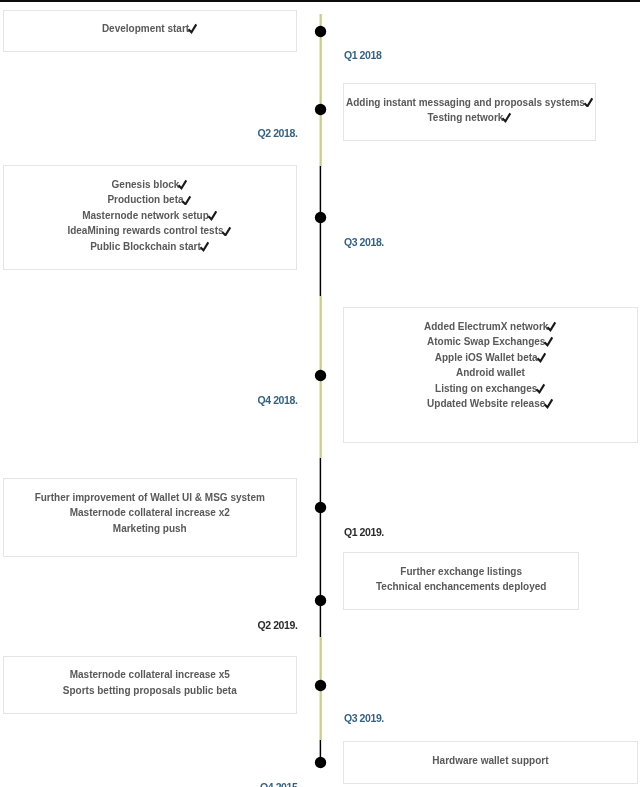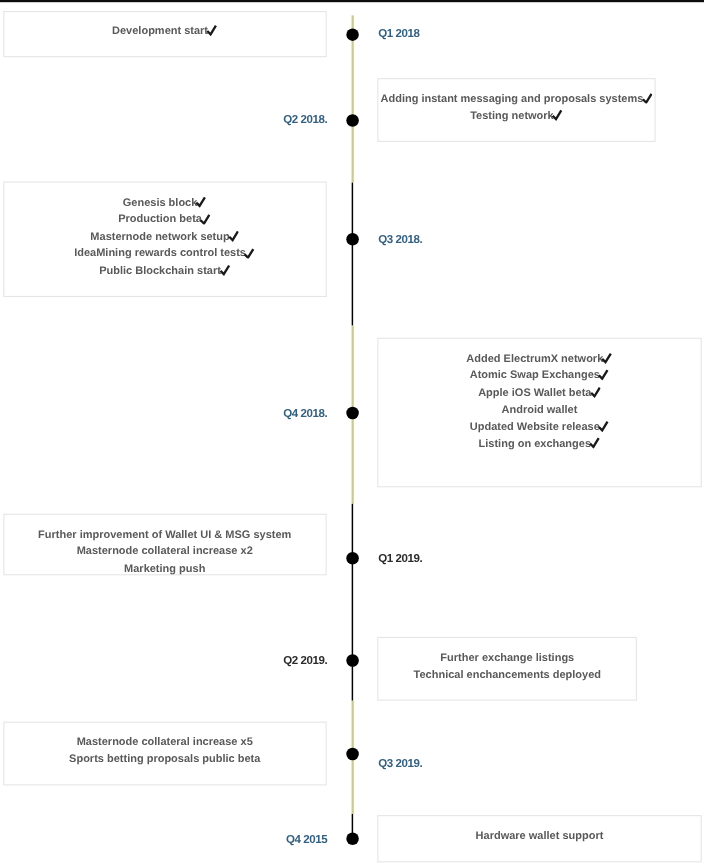--- a/index.html
+++ b/index.html
@@ -26,21 +26,21 @@
   .card{position:absolute;box-sizing:border-box;border:1px solid #e5e5e5;
         background:#fff;text-align:center;}
   .card-body{padding-top:10.5px;}
   .card-line{font-size:10px;line-height:15.5px;color:#595959;white-space:nowrap;font-weight:bold;}
 
   svg.check{width:10.6px;height:10.6px;vertical-align:-1.9px;margin-left:-2.1px;}
   svg.check path{fill:none;stroke:#1a1a1a;stroke-width:2;
                  stroke-linecap:butt;stroke-linejoin:miter;}
 
   .period-label{position:absolute;font-size:10.5px;font-weight:700;
-                letter-spacing:-0.4px;line-height:12px;white-space:nowrap;}
+                letter-spacing:-0.4px;line-height:12px;white-space:nowrap;margin-top:24px;}
   .lbl-blue{color:#35617f;}
   .lbl-dark{color:#2b2b2b;}
 </style>
 </head>
 <body>
 
 <div id="topbar"></div>
 
 <div id="timeline">
 
@@ -61,21 +61,21 @@
             </svg></div>
       </div>
     </div>
     <svg class="axis-dot" viewBox="0 0 23 23" style="top:19.55px">
         <circle cx="11.52" cy="11.5" r="5.69"></circle>
       </svg>
     <div class="period-label lbl-blue" style="left:343.9px;top:25.45px">Q1 2018</div>
   </div>
 
   <div class="row row-right">
-    <div class="card" style="left:343.2px;top:71px;width:253px;height:58.4px">
+    <div class="card" style="left:343.2px;top:83px;width:253px;height:58.4px">
       <div class="card-body">
         <div class="card-line"><span>Adding instant messaging and proposals systems</span><svg class="check" viewBox="0 0 10 10">
               <path d="M1.35 5.85 L4.2 8.7 L8.75 1.3"></path>
             </svg></div>
         <div class="card-line"><span>Testing network</span><svg class="check" viewBox="0 0 10 10">
               <path d="M1.35 5.85 L4.2 8.7 L8.75 1.3"></path>
             </svg></div>
       </div>
     </div>
     <svg class="axis-dot" viewBox="0 0 23 23" style="top:97.50px">
@@ -116,50 +116,50 @@
         <div class="card-line"><span>Added ElectrumX network</span><svg class="check" viewBox="0 0 10 10">
               <path d="M1.35 5.85 L4.2 8.7 L8.75 1.3"></path>
             </svg></div>
         <div class="card-line"><span>Atomic Swap Exchanges</span><svg class="check" viewBox="0 0 10 10">
               <path d="M1.35 5.85 L4.2 8.7 L8.75 1.3"></path>
             </svg></div>
         <div class="card-line"><span>Apple iOS Wallet beta</span><svg class="check" viewBox="0 0 10 10">
               <path d="M1.35 5.85 L4.2 8.7 L8.75 1.3"></path>
             </svg></div>
         <div class="card-line"><span>Android wallet</span></div>
-        <div class="card-line"><span>Updated Website release</span><svg class="check" viewBox="0 0 10 10">
+        <div class="card-line"><span>Listing on exchanges</span><svg class="check" viewBox="0 0 10 10">
               <path d="M1.35 5.85 L4.2 8.7 L8.75 1.3"></path>
             </svg></div>
-        <div class="card-line"><span>Listing on exchanges</span><svg class="check" viewBox="0 0 10 10">
+        <div class="card-line"><span>Updated Website release</span><svg class="check" viewBox="0 0 10 10">
               <path d="M1.35 5.85 L4.2 8.7 L8.75 1.3"></path>
             </svg></div>
       </div>
     </div>
     <svg class="axis-dot" viewBox="0 0 23 23" style="top:363.65px">
         <circle cx="11.52" cy="11.5" r="5.69"></circle>
       </svg>
     <div class="period-label lbl-blue" style="right:342.6px;top:369.55px">Q4 2018.</div>
   </div>
 
   <div class="row row-left">
-    <div class="card" style="left:2.5px;top:467px;width:294.5px;height:56px">
+    <div class="card" style="left:2.5px;top:478px;width:294.5px;height:79px">
       <div class="card-body">
         <div class="card-line"><span>Further improvement of Wallet UI &amp; MSG system</span></div>
         <div class="card-line"><span>Masternode collateral increase x2</span></div>
         <div class="card-line"><span>Marketing push</span></div>
       </div>
     </div>
     <svg class="axis-dot" viewBox="0 0 23 23" style="top:495.75px">
         <circle cx="11.52" cy="11.5" r="5.69"></circle>
       </svg>
     <div class="period-label lbl-dark" style="left:343.9px;top:501.65px">Q1 2019.</div>
   </div>
 
   <div class="row row-right">
-    <div class="card" style="left:343.2px;top:579px;width:236px;height:58.4px">
+    <div class="card" style="left:343.2px;top:552px;width:236px;height:58.4px">
       <div class="card-body">
         <div class="card-line"><span>Further exchange listings</span></div>
         <div class="card-line"><span>Technical enchancements deployed</span></div>
       </div>
     </div>
     <svg class="axis-dot" viewBox="0 0 23 23" style="top:589.10px">
         <circle cx="11.52" cy="11.5" r="5.69"></circle>
       </svg>
     <div class="period-label lbl-dark" style="right:342.6px;top:595px">Q2 2019.</div>
   </div>

